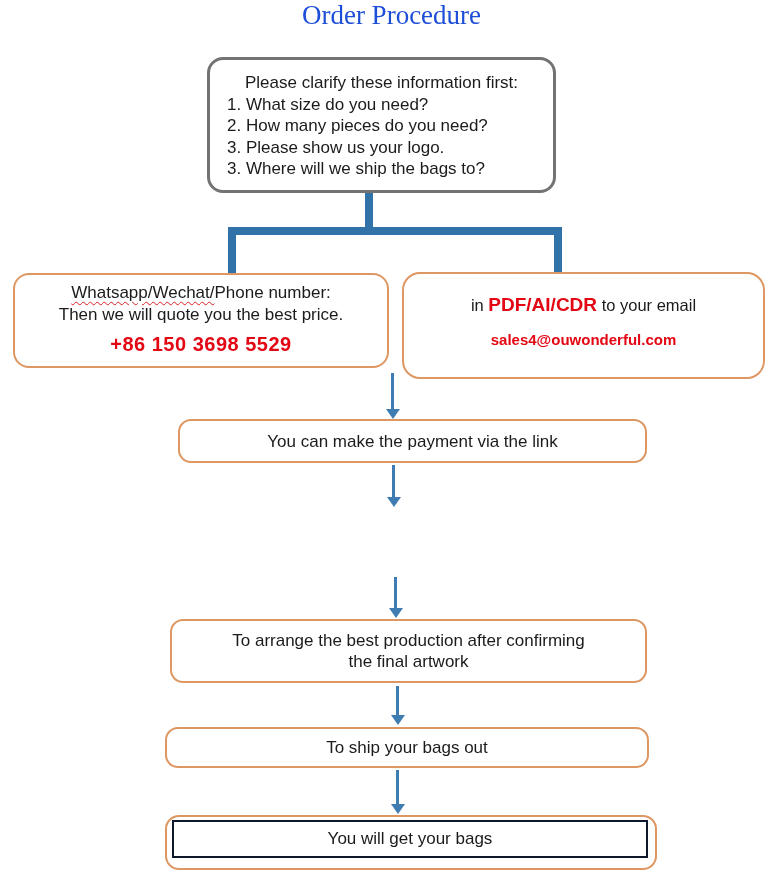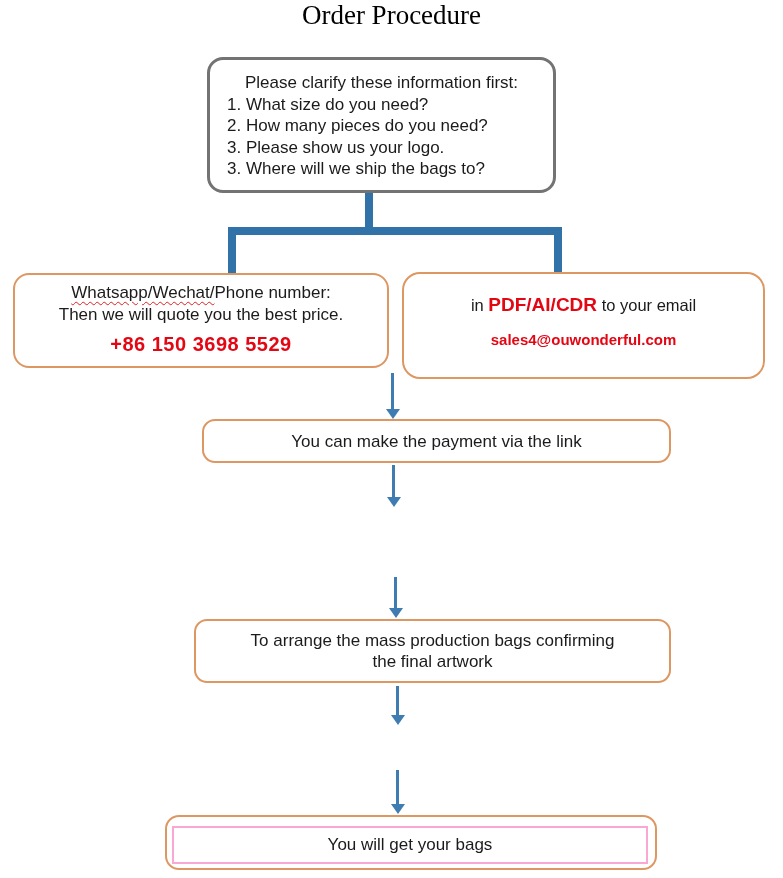--- a/index.html
+++ b/index.html
@@ -3,21 +3,21 @@
 <meta charset="utf-8">
 <style>
   html,body{margin:0;padding:0;background:#ffffff;}
   .canvas{
     position:relative;width:783px;height:878px;background:#ffffff;
     font-family:"Liberation Sans",sans-serif;color:#1b1b1b;overflow:hidden;
   }
   .title{
     position:absolute;left:0;top:0;width:100%;margin:0;
     text-align:center;font-family:"Liberation Serif",serif;
-    font-weight:normal;font-size:27px;color:#000000;
+    font-weight:normal;font-size:27px;color:#1d4ed8;
   }
   .box{
     position:absolute;background:#ffffff;box-sizing:border-box;
     border:2px solid #dd9763;border-radius:14px;
   }
   
   .clarify{
     left:207px;top:57px;width:349px;height:136px;
     border:3px solid #737373;border-radius:16px;
     font-size:17px;line-height:21.5px;padding-top:12px;
@@ -58,30 +58,30 @@
     border-top:10px solid #3e7cb1;
   }
   .arrow1{left:391px;top:373px;height:37px;}
   .arrow2{left:392px;top:465px;height:33px;}
   .arrow3{left:394px;top:577px;height:32px;}
   .arrow4{left:396px;top:686px;height:30px;}
   .arrow5{left:396px;top:770px;height:35px;}
   
   .step{
     display:flex;flex-direction:column;align-items:center;justify-content:center;
-    text-align:center;font-size:17px;line-height:21px;border-radius:13px;margin-left:24px;
+    text-align:center;font-size:17px;line-height:21px;border-radius:13px;
   }
   .step-payment{left:178px;top:419px;width:469px;height:44px;}
   .step-artwork{left:168px;top:508px;width:475px;height:68px;}
   .step-production{left:170px;top:619px;width:477px;height:64px;}
   .step-ship{left:165px;top:727px;width:484px;height:41px;}
   .final-outer{left:165px;top:815px;width:492px;height:55px;}
   .final-inner{
-    position:absolute;left:5px;right:7px;top:9px;height:34px;
-    border:2px solid #f9a8d4;border-radius:0;
+    position:absolute;left:5px;right:7px;top:3px;height:34px;
+    border:2px solid #0f172a;border-radius:0;
     display:flex;align-items:center;justify-content:center;
     font-size:17px;
   }
 </style>
 </head>
 <body>
 
 <div class="canvas">
 
   <h1 class="title">Order Procedure</h1>
@@ -115,24 +115,27 @@
   <div class="arrow arrow3"></div>
   <div class="arrow arrow4"></div>
   <div class="arrow arrow5"></div>
 
   <div class="box step step-payment">
     <div>You can make the payment via the link</div>
   </div>
 
 
   <div class="box step step-production">
-    <div>To arrange the mass production bags confirming</div>
+    <div>To arrange the best production after confirming</div>
     <div>the final artwork</div>
   </div>
 
+  <div class="box step step-ship">
+    <div>To ship your bags out</div>
+  </div>
 
   <div class="box final-outer">
     <div class="final-inner">
       <div>You will get your bags</div>
     </div>
   </div>
 
 </div>
 
 </body></html>

